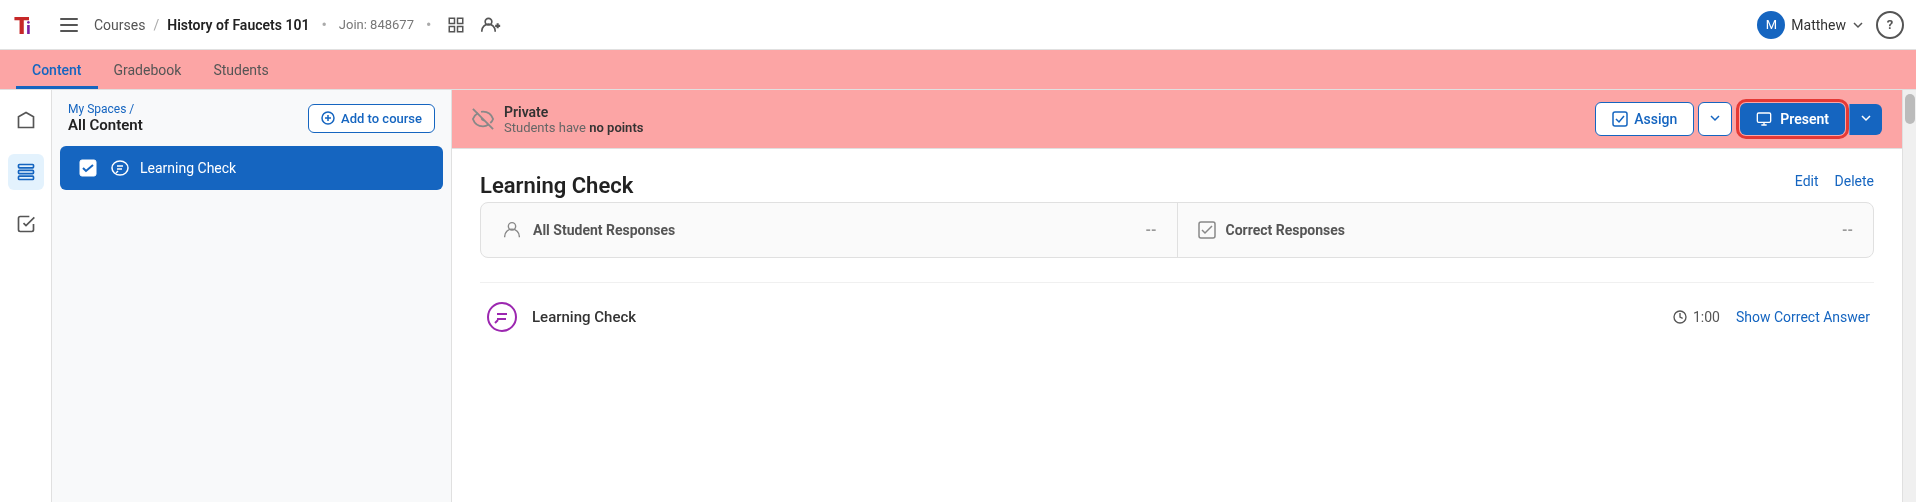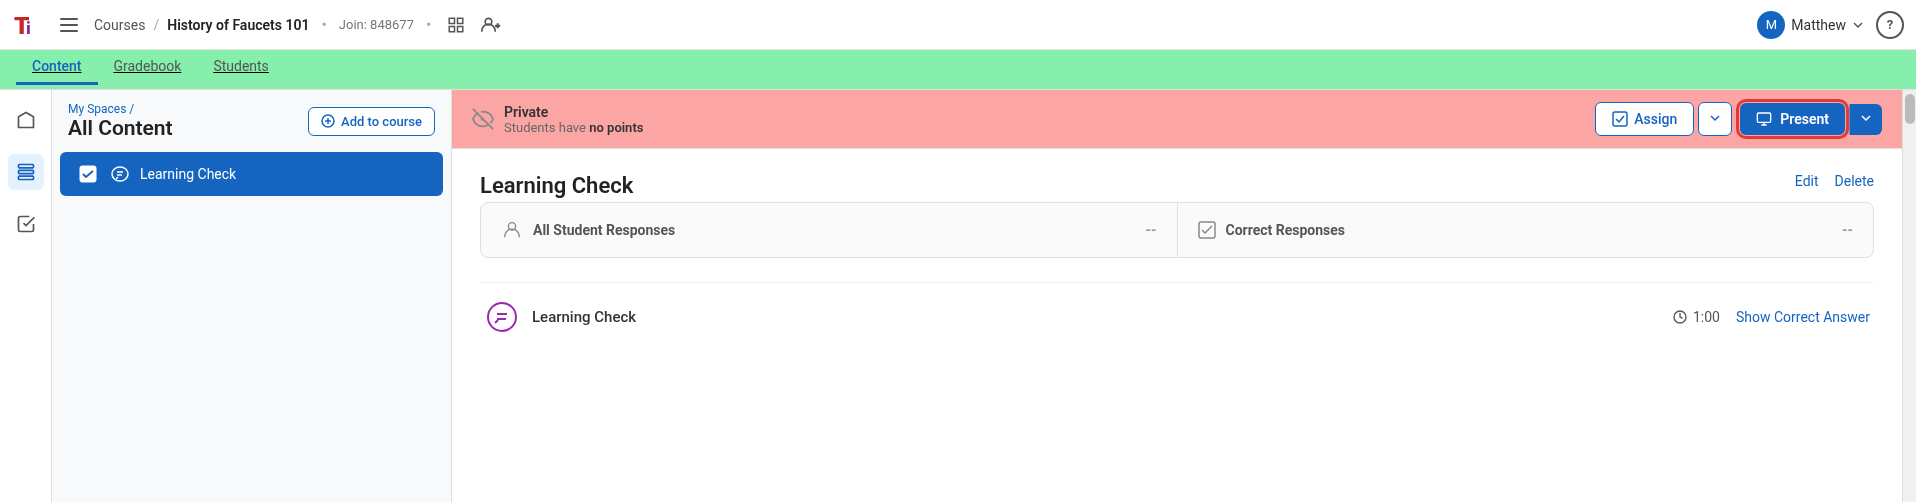--- a/index.html
+++ b/index.html
@@ -108,27 +108,26 @@
       display: flex;
       align-items: center;
       justify-content: center;
       font-size: 13px;
       color: #555;
       font-weight: bold;
     }
 
     
     .tab-bar {
-      background: #86efac;
+      background: #fca5a5;
       border-bottom: 1px solid #e0e0e0;
       display: flex;
-      align-items: flex-start;
+      align-items: flex-end;
       padding: 0 16px;
       height: 40px;
-      text-decoration: underline;
     }
     .tab {
       padding: 8px 16px;
       font-size: 14px;
       cursor: pointer;
       border-bottom: 3px solid transparent;
       color: #555;
       text-decoration: none;
     }
     .tab.active {
@@ -183,21 +182,21 @@
       padding: 12px 16px;
       display: flex;
       align-items: center;
       justify-content: space-between;
     }
     .sidebar-breadcrumb {
       font-size: 12px;
       color: #1565c0;
     }
     .sidebar-title {
-      font-size: 21px;
+      font-size: 15px;
       font-weight: 600;
       color: #222;
       text-align: right;
     }
     .add-to-course-btn {
       display: flex;
       align-items: center;
       gap: 6px;
       border: 1.5px solid #1565c0;
       color: #1565c0;

